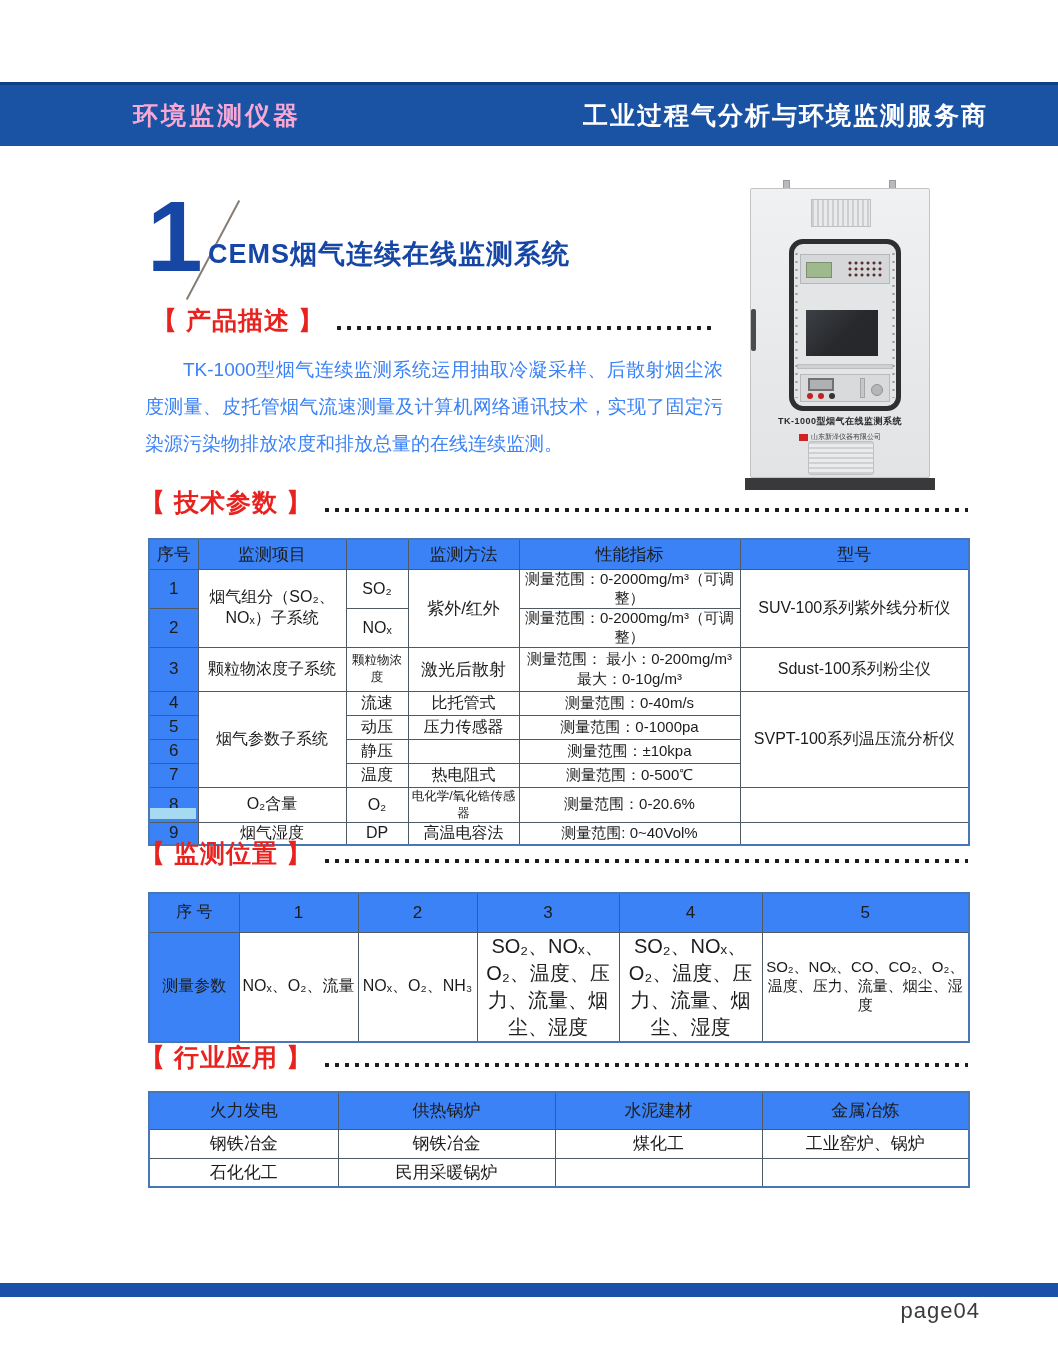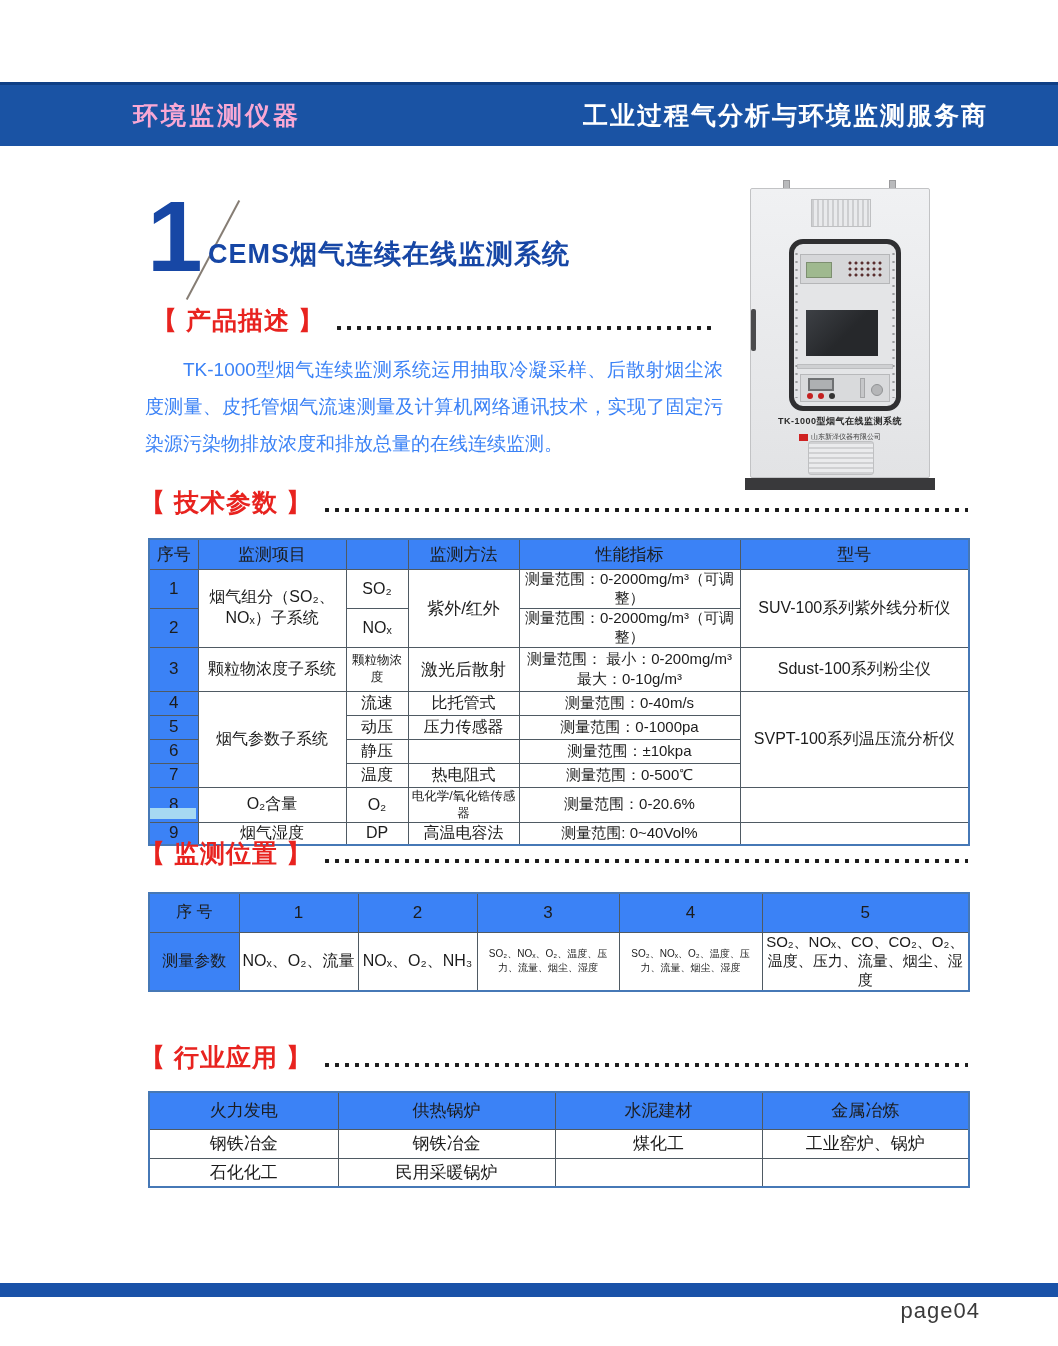--- a/index.html
+++ b/index.html
@@ -36,21 +36,21 @@
         color:#3b82f6;text-indent:2em;text-align:justify;}
 
   
   table{border-collapse:collapse;table-layout:fixed;}
   td{border:1px solid #4f5a63;text-align:center;vertical-align:middle;padding:0 2px;
      font-size:17px;color:#1c1c1c;overflow:hidden;}
   .tbl{position:absolute;left:148px;width:820px;border:2px solid #4678b6;}
   .bg{background:#3b82f6;}
   .h30{height:30px}.h44{height:44px}.h24{height:24px}.h20{height:20px}
   .h31{height:39px}.h56{height:56px}.h32{height:37px}.h29{height:29px}
-  .f16{font-size:16px}.f15{font-size:15px}.f12{font-size:12.5px}.f14{font-size:10px}
+  .f16{font-size:16px}.f15{font-size:15px}.f12{font-size:12.5px}.f14{font-size:20px}
   .stub{position:absolute;left:150px;top:808px;width:46px;height:11px;background:#a6d9f2;}
 
   
   .cabinet{position:absolute;left:745px;top:180px;width:190px;height:310px;}
   .cab-hook{position:absolute;top:0;width:7px;height:9px;background:#b9babc;border:1px solid #9a9a9c;box-sizing:border-box;}
   .cab-body{position:absolute;left:5px;top:8px;width:180px;height:290px;
             background:linear-gradient(180deg,#f0f1f3,#e2e3e5);border:1px solid #c2c3c5;border-radius:2px;box-sizing:border-box;}
   .cab-base{position:absolute;left:0;top:298px;width:190px;height:12px;background:#39393b;}
   .cab-topvent{position:absolute;left:60px;top:10px;width:58px;height:26px;border:1px solid #bfc0c2;
                background:repeating-linear-gradient(90deg,#cdced0 0 2px,#e9eaec 2px 5px);}

